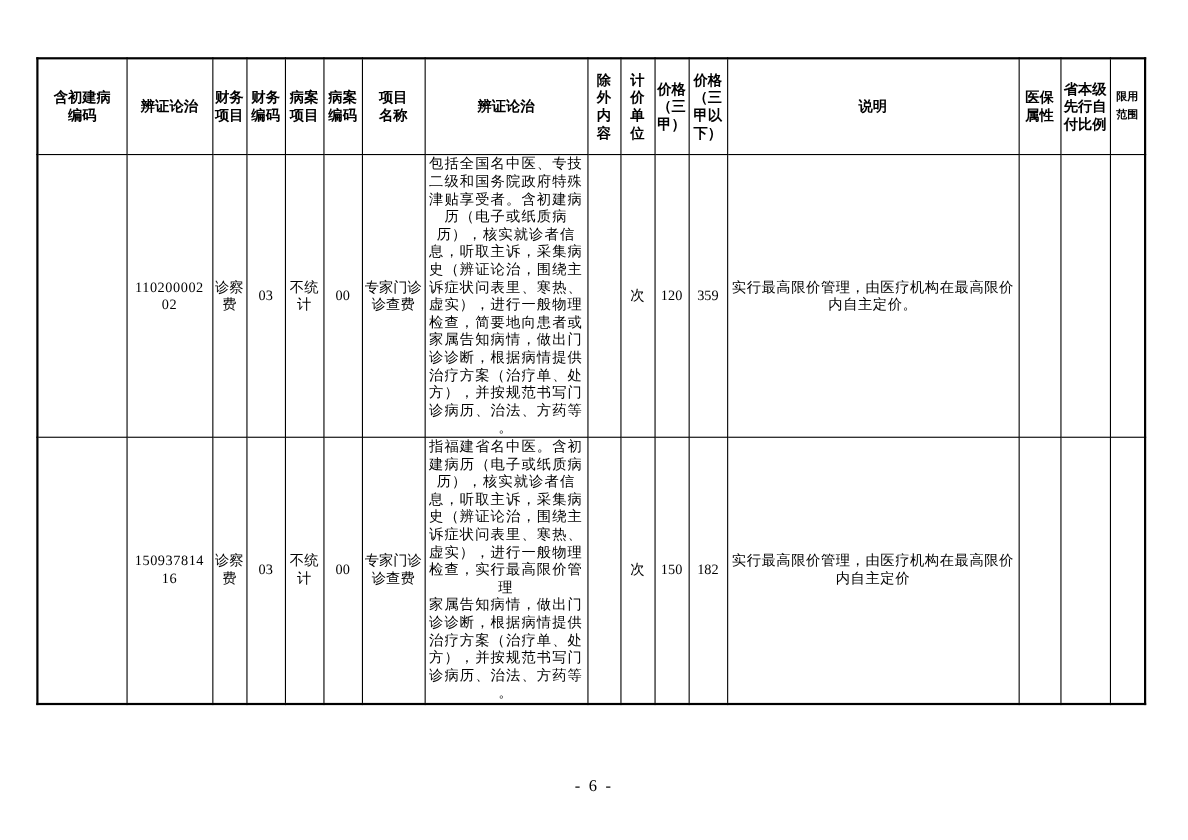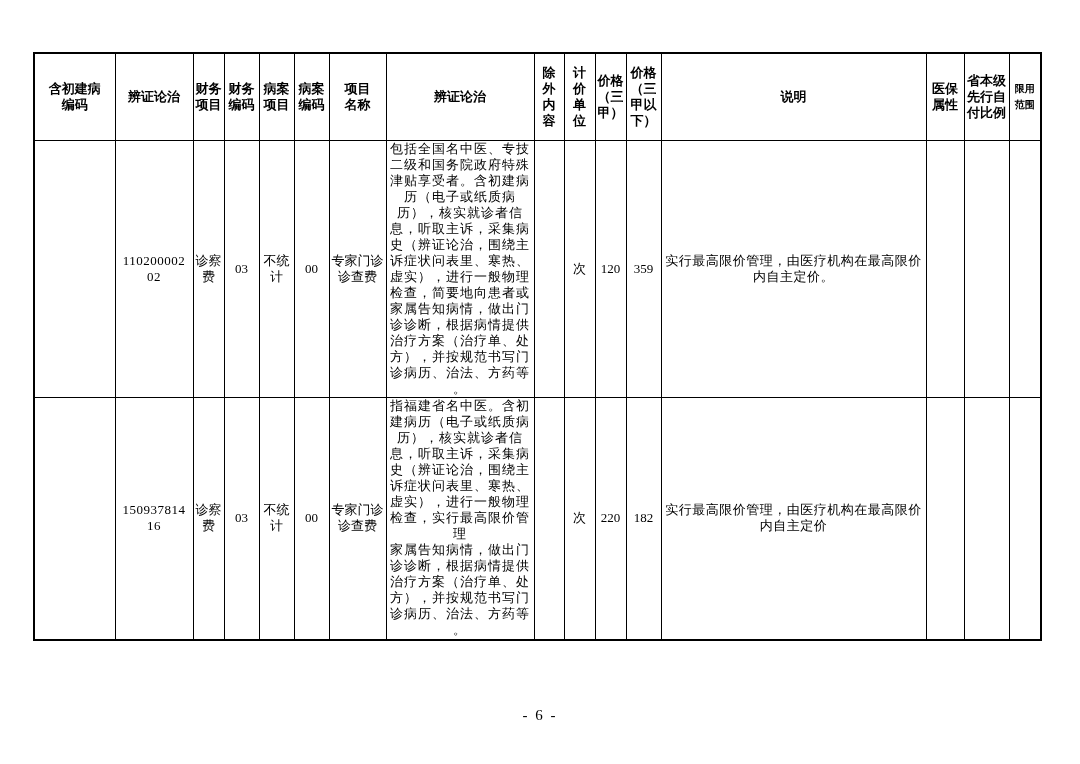--- a/index.html
+++ b/index.html
@@ -165,21 +165,21 @@
 虚实），进行一般物理
 检查，实行最高限价管理
 家属告知病情，做出门
 诊诊断，根据病情提供
 治疗方案（治疗单、处
 方），并按规范书写门
 诊病历、治法、方药等
 。</td>
       <td></td>
       <td>次</td>
-      <td>220</td>
+      <td>150</td>
       <td>182</td>
       <td class="note">实行最高限价管理，由医疗机构在最高限价
 内自主定价</td>
       <td></td>
       <td></td>
       <td></td>
     </tr>
   </tbody>
     </table>
 

